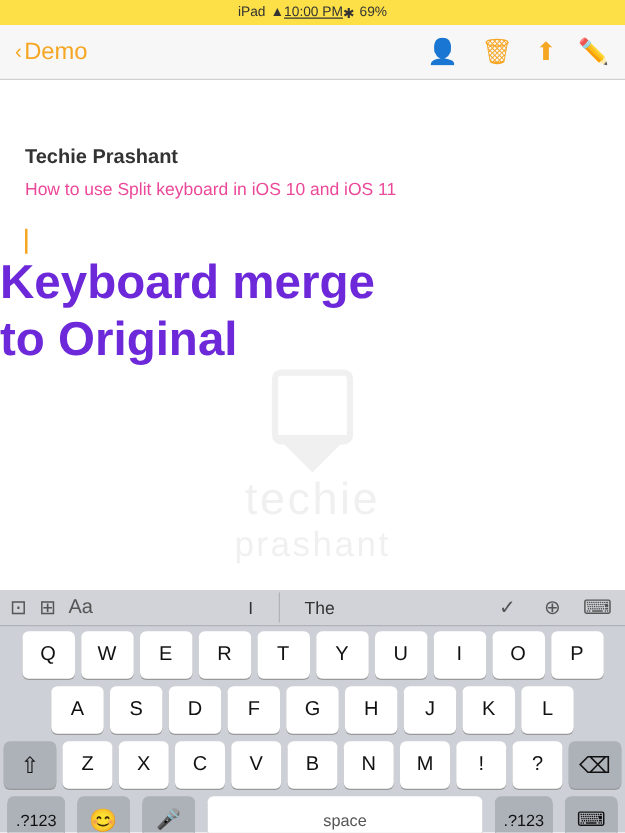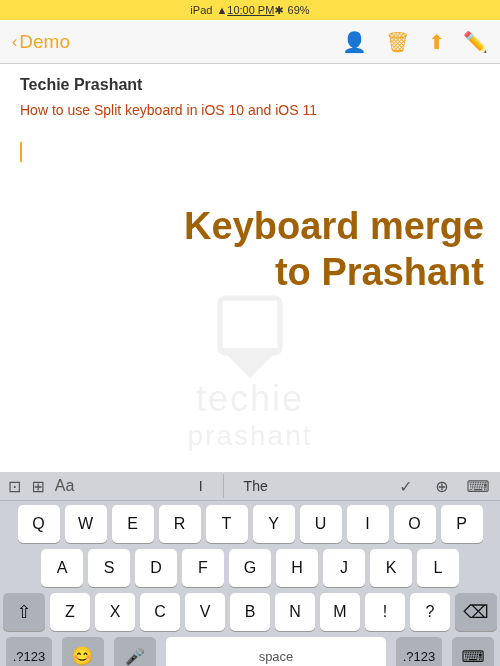--- a/index.html
+++ b/index.html
@@ -63,24 +63,25 @@
       height: 408px;
       padding: 12px 20px;
       position: relative;
       overflow: hidden;
     }
     .note-title {
       font-size: 16px;
       font-weight: 600;
       color: #333;
       margin-bottom: 8px;
+      margin-top: 41px;
     }
     .note-subtitle {
       font-size: 14px;
-      color: #c2410c;
+      color: #ec4899;
       margin-bottom: 16px;
     }
     .cursor-line {
       width: 2px;
       height: 20px;
       background: #f5a623;
       display: inline-block;
       margin-top: 8px;
     }
 
@@ -113,24 +114,24 @@
       color: #888;
       letter-spacing: 2px;
     }
 
     
     .overlay-text {
       position: absolute;
       top: 140px;
       left: 0;
       right: 16px;
-      text-align: right;
+      text-align: left;
       font-size: 38px;
       font-weight: 700;
-      color: #a16207;
+      color: #6d28d9;
       line-height: 1.2;
       pointer-events: none;
     }
 
     
     .keyboard-area {
       background: #cdd0d6;
       height: 194px;
       display: flex;
       flex-direction: column;
@@ -290,21 +291,21 @@
 </div>
 
 <div class="note-area">
   <div class="note-title">Techie Prashant</div>
   <div class="note-subtitle">How to use Split keyboard in iOS 10 and iOS 11</div>
   <div class="cursor-line"></div>
 
   
   <div class="overlay-text">
     <div>Keyboard merge</div>
-    <div>to Prashant</div>
+    <div>to Original</div>
   </div>
 
   
   <div class="watermark-container">
     <svg class="watermark-icon" viewBox="0 0 100 100">
       <rect x="20" y="10" width="60" height="55" rx="5" fill="none" stroke="#888" stroke-width="5"></rect>
       <polygon points="50,90 20,60 80,60" fill="#888"></polygon>
     </svg>
     <div class="watermark-text">techie</div>
     <div class="watermark-text2">prashant</div>

